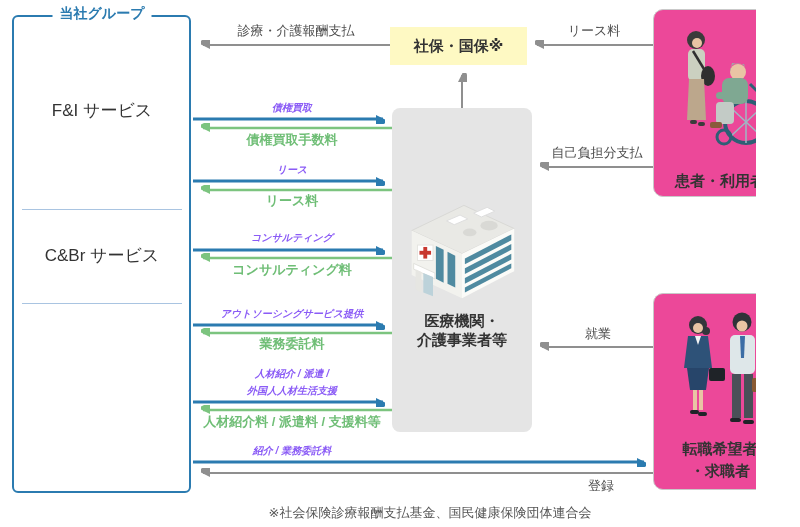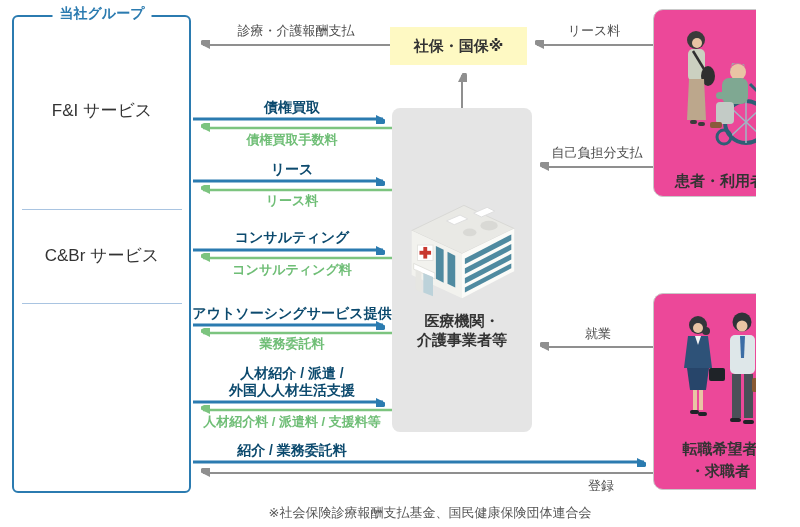--- a/index.html
+++ b/index.html
@@ -39,21 +39,21 @@
   .card-label{
     position:absolute;left:50%;transform:translateX(-50%);
     font-size:15px;font-weight:bold;color:#333;white-space:nowrap;text-align:center;line-height:1.45;
   }
   .med-label{
     position:absolute;left:50%;transform:translateX(-50%);
     font-size:15px;font-weight:bold;color:#333;white-space:nowrap;
   }
   
   .glabel{color:#4d4d4d;font-size:13px;white-space:nowrap;transform:translate(-50%,-50%);}
-  .blabel{color:#0c4a6e;font-size:14px;font-weight:bold;white-space:nowrap;transform:translate(-50%,-50%);}
+  .blabel{color:#8b5cf6;font-size:10px;font-weight:bold;white-space:nowrap;transform:translate(-50%,-50%);font-style:italic;}
   .grlabel{color:#6fbe76;font-size:13px;font-weight:bold;white-space:nowrap;transform:translate(-50%,-50%);}
   #footnote{
     left:430px;top:513px;transform:translate(-50%,-50%);
     font-size:13px;color:#555;white-space:nowrap;
   }
   svg{display:block;}
   #arrow-layer{left:0;top:0;pointer-events:none;}
 </style>
 </head>
 <body>

